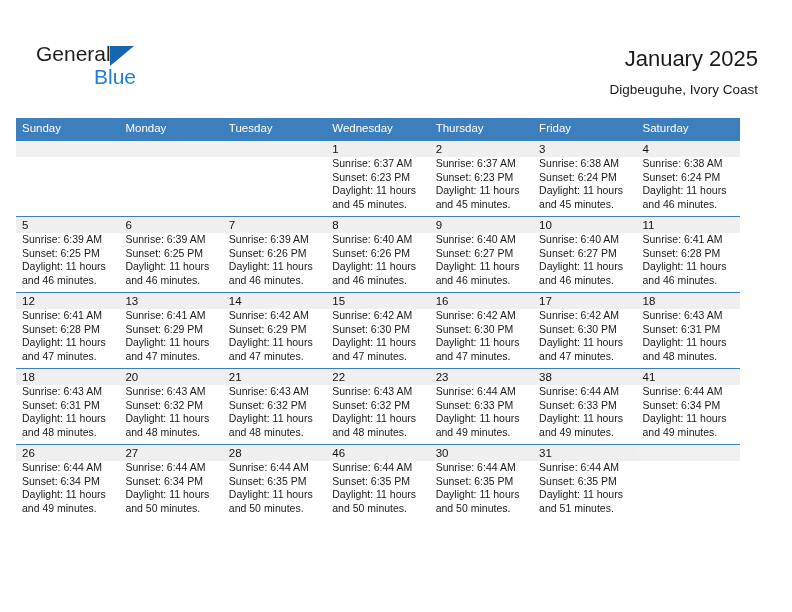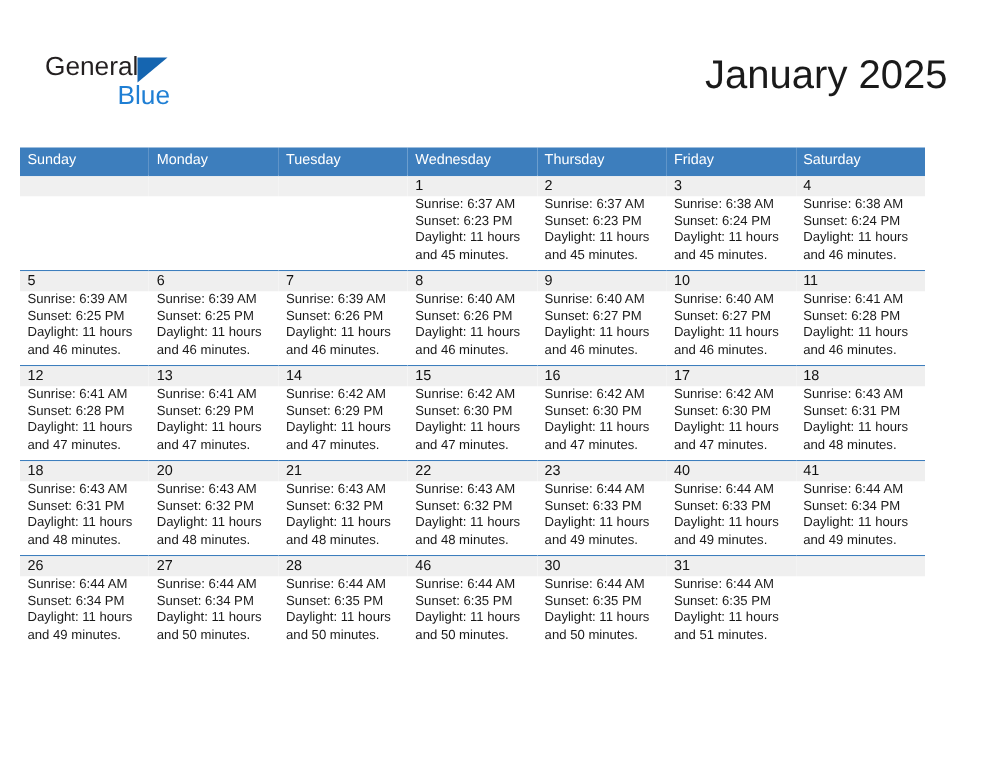--- a/index.html
+++ b/index.html
@@ -66,21 +66,21 @@
     font-family: Liberation Sans, sans-serif;
   }
 
   .title-block {
     position: absolute;
     right: 0;
     top: 0;
     text-align: right;
   }
   .cal-title {
-    font-size: 32px;
+    font-size: 22px;
     color: #1a1a1a;
     line-height: 34px;
     white-space: nowrap;
   }
   .cal-subtitle {
     font-size: 13.5px;
     color: #1a1a1a;
     line-height: 20px;
     margin-top: 4px;
     white-space: nowrap;
@@ -151,20 +151,21 @@
   <div class="header">
 
     <div class="brand">
       <span class="brand-general">General</span>
       <span class="brand-tri"></span>
       <span class="brand-blue">Blue</span>
     </div>
 
     <div class="title-block">
       <div class="cal-title">January 2025</div>
+      <div class="cal-subtitle">Digbeuguhe, Ivory Coast</div>
     </div>
 
   </div>
 
   <table class="calendar">
     <colgroup>
       <col>
         <col>
         <col>
         <col>
@@ -454,21 +455,21 @@
               <div class="daylines">
                 <div>Sunrise: 6:44 AM</div>
                 <div>Sunset: 6:33 PM</div>
                 <div>Daylight: 11 hours</div>
                 <div>and 49 minutes.</div>
               </div>
             </div>
           </td>
           <td>
             <div class="cell">
-              <div class="daystrip">40</div>
+              <div class="daystrip">38</div>
               <div class="daylines">
                 <div>Sunrise: 6:44 AM</div>
                 <div>Sunset: 6:33 PM</div>
                 <div>Daylight: 11 hours</div>
                 <div>and 49 minutes.</div>
               </div>
             </div>
           </td>
           <td>
             <div class="cell">

